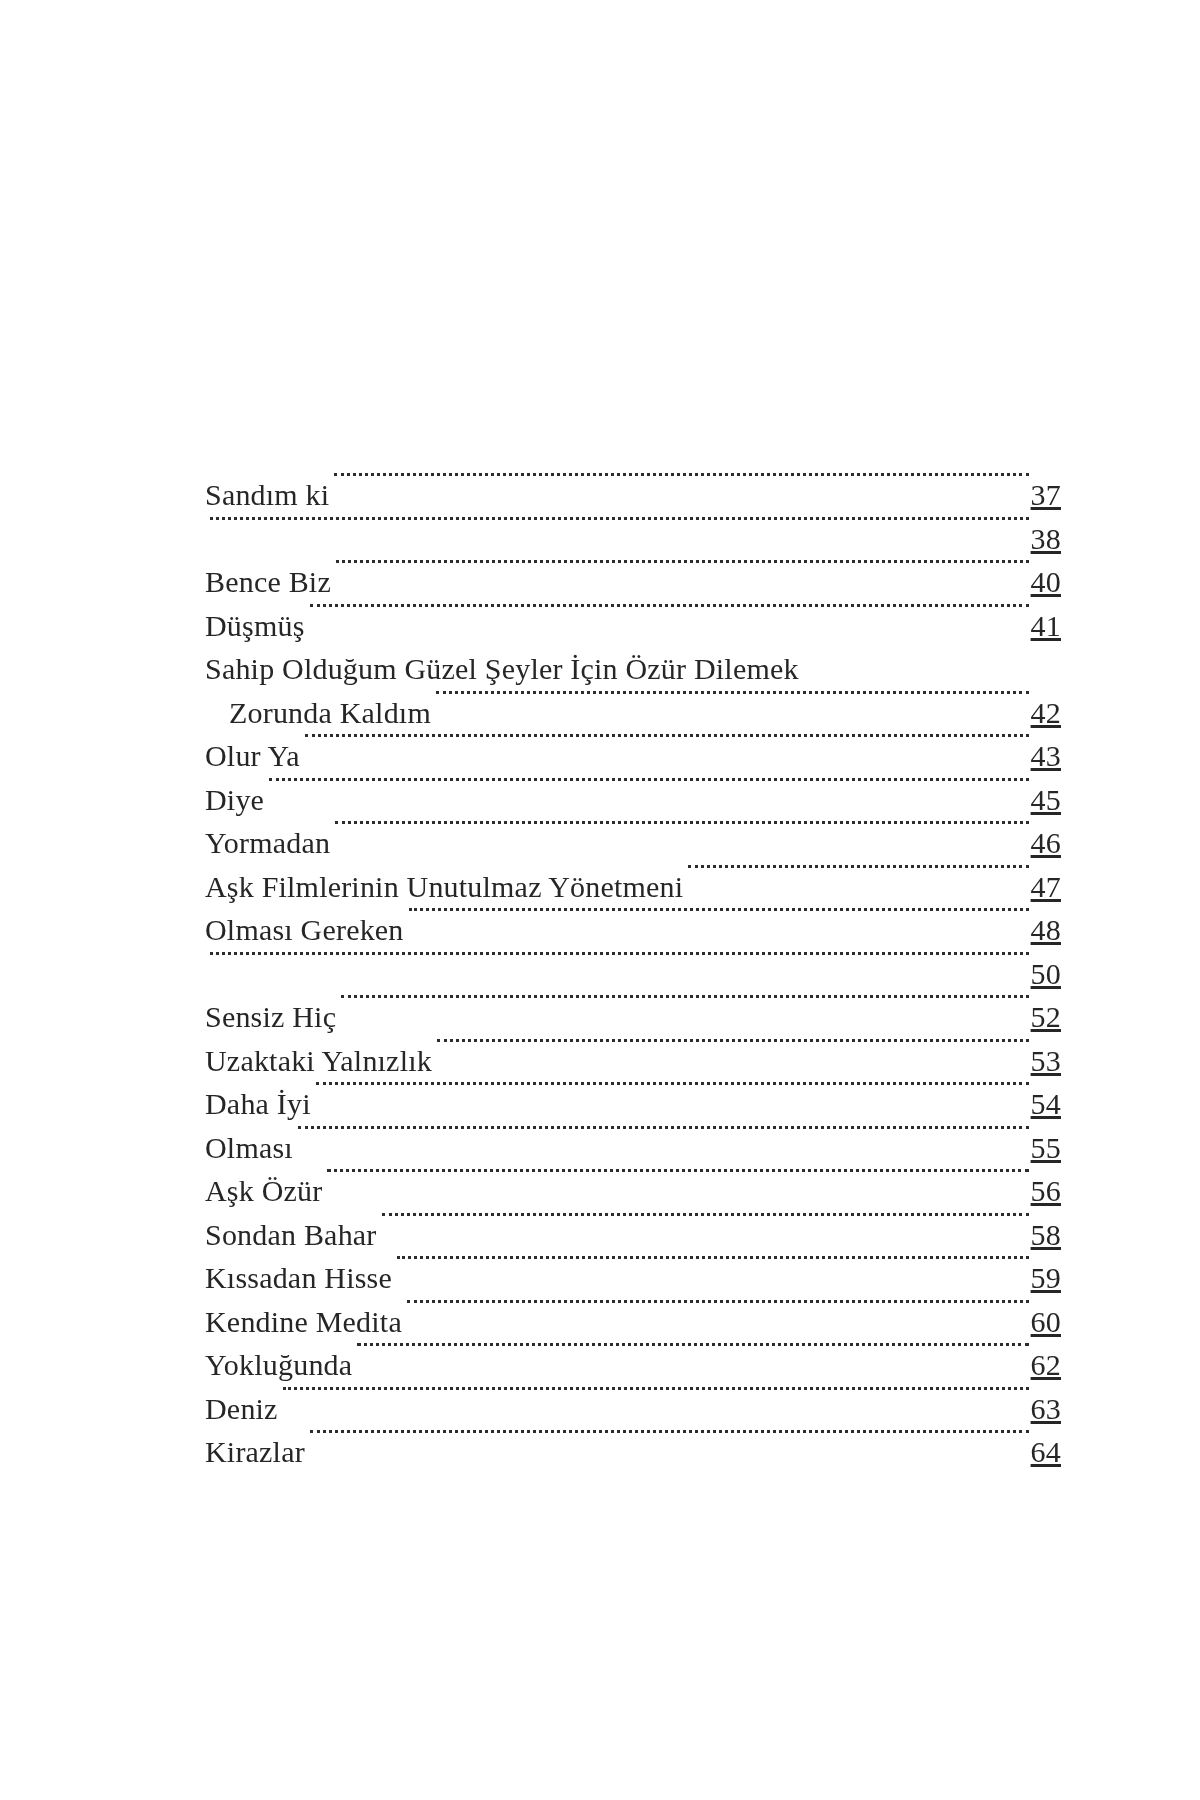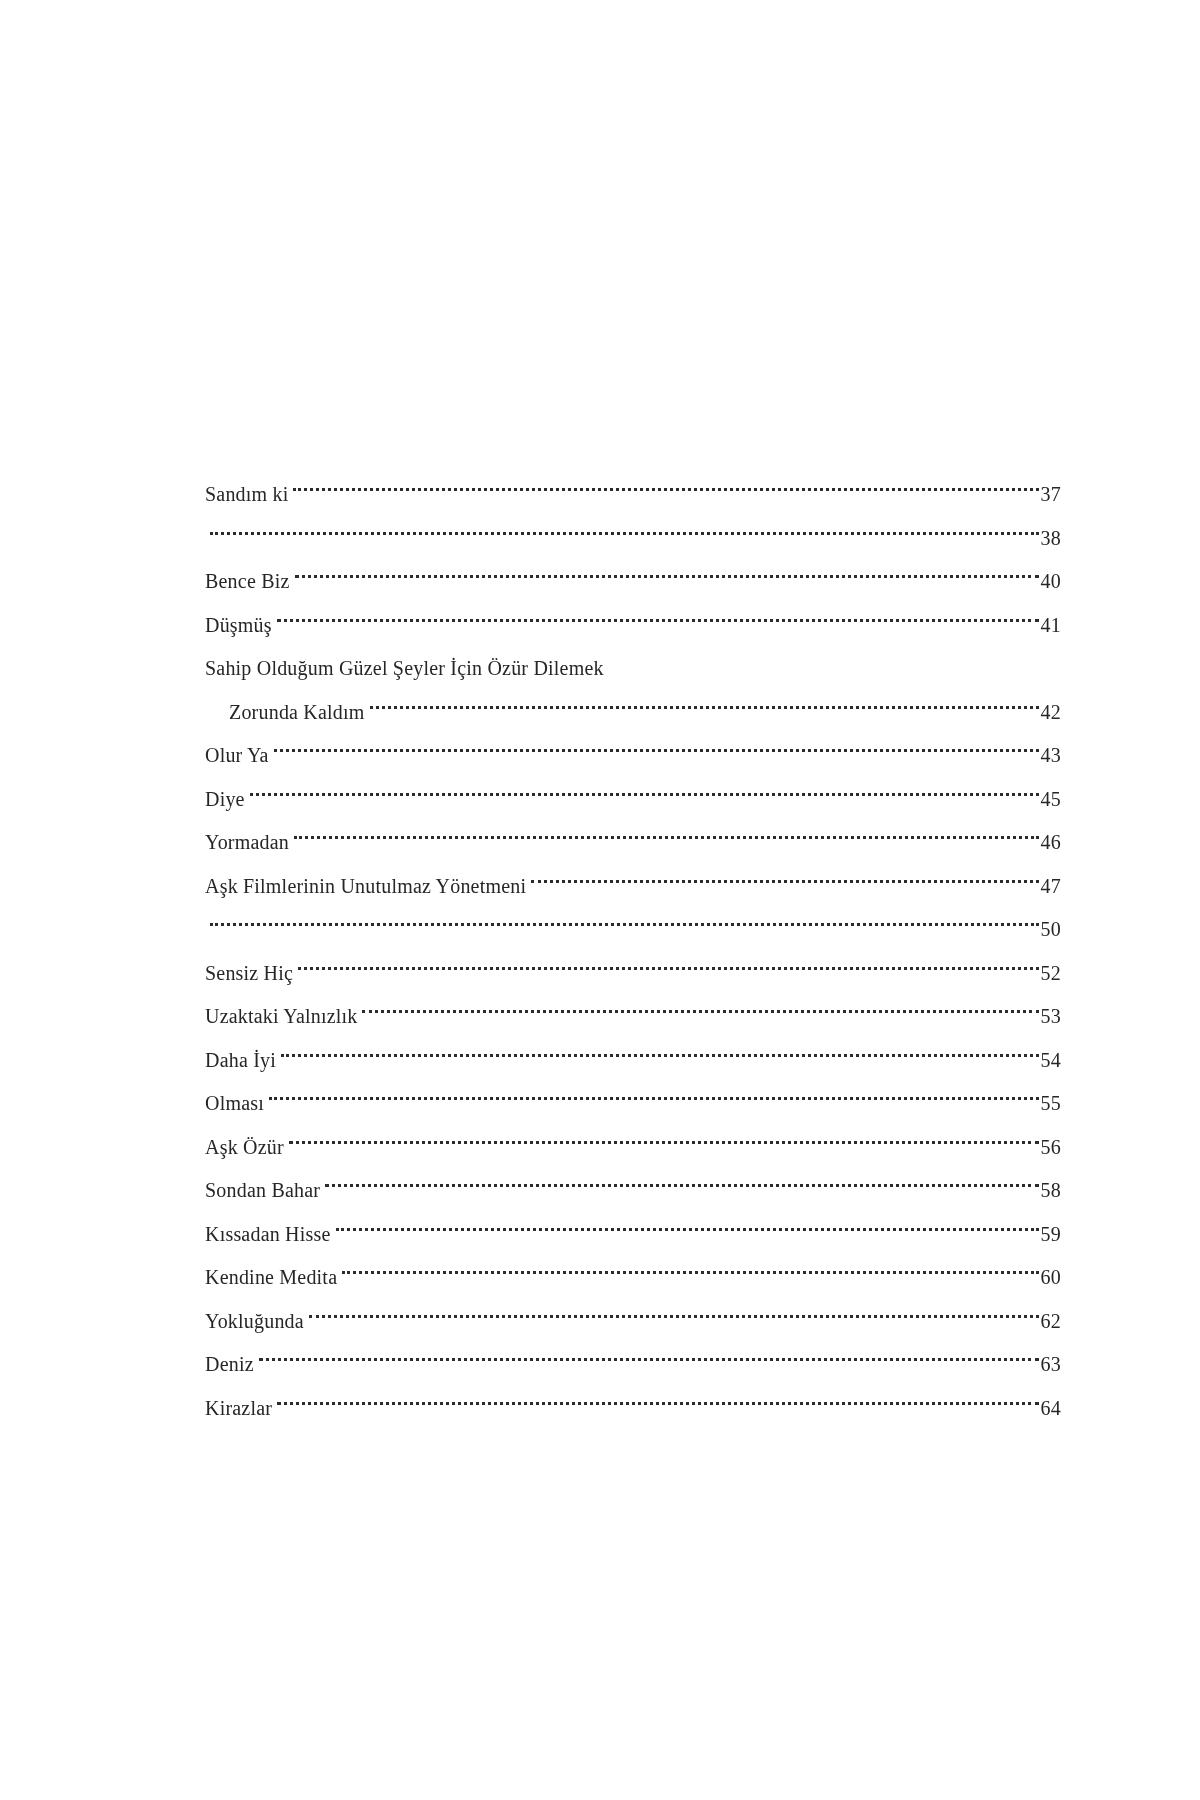--- a/index.html
+++ b/index.html
@@ -21,40 +21,41 @@
     background: #ffffff;
   }
   .toc {
     position: absolute;
     left: 205px;
     top: 473px;
     width: 856px;
   }
   .row {
     display: flex;
-    align-items: center;
-    font-size: 20px;
+    align-items: flex-start;
+    font-size: 30px;
     line-height: 43.5px;
     white-space: nowrap;
     letter-spacing: 0.2px;
   }
   .row.indent {
     padding-left: 24px;
   }
   .title {
     flex: 0 0 auto;
   }
   .leader {
     flex: 1 1 auto;
     border-bottom: 3px dotted #2c2c2c;
     margin: 0 2px 10px 5px;
     min-width: 10px;
   }
   .num {
     flex: 0 0 auto;
+    text-decoration: underline;
   }
 </style>
 </head>
 <body>
 
 <div class="page">
   <div class="toc" id="toc">
       <div class="row">
     <span class="title">Sandım ki</span>
     <span class="leader"></span>
@@ -95,20 +96,25 @@
   </div>
       <div class="row">
     <span class="title">Yormadan</span>
     <span class="leader"></span>
     <span class="num">46</span>
   </div>
       <div class="row">
     <span class="title">Aşk Filmlerinin Unutulmaz Yönetmeni</span>
     <span class="leader"></span>
     <span class="num">47</span>
+  </div>
+      <div class="row">
+    <span class="title">Olması Gereken</span>
+    <span class="leader"></span>
+    <span class="num">48</span>
   </div>
       <div class="row">
     <span class="leader"></span>
     <span class="num">50</span>
   </div>
       <div class="row">
     <span class="title">Sensiz Hiç</span>
     <span class="leader"></span>
     <span class="num">52</span>
   </div>

